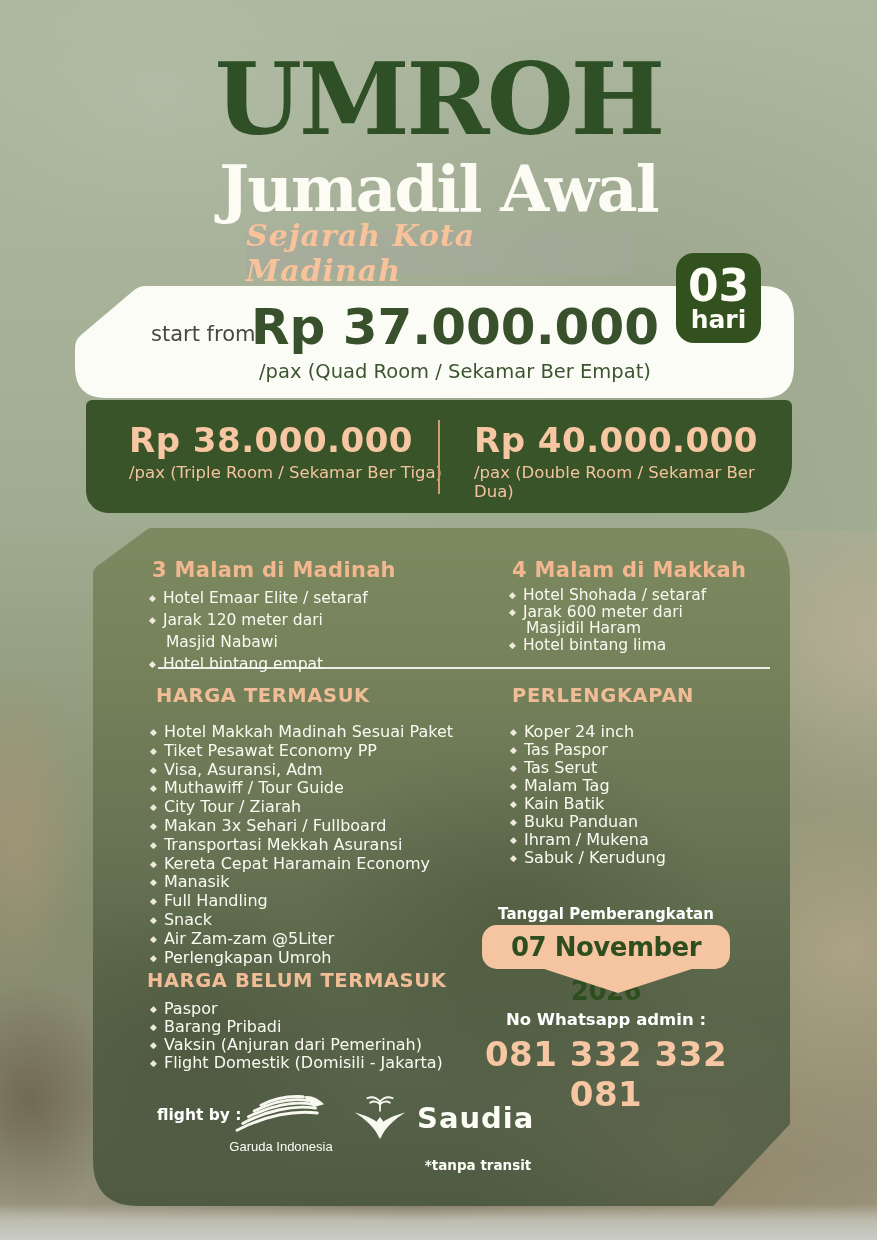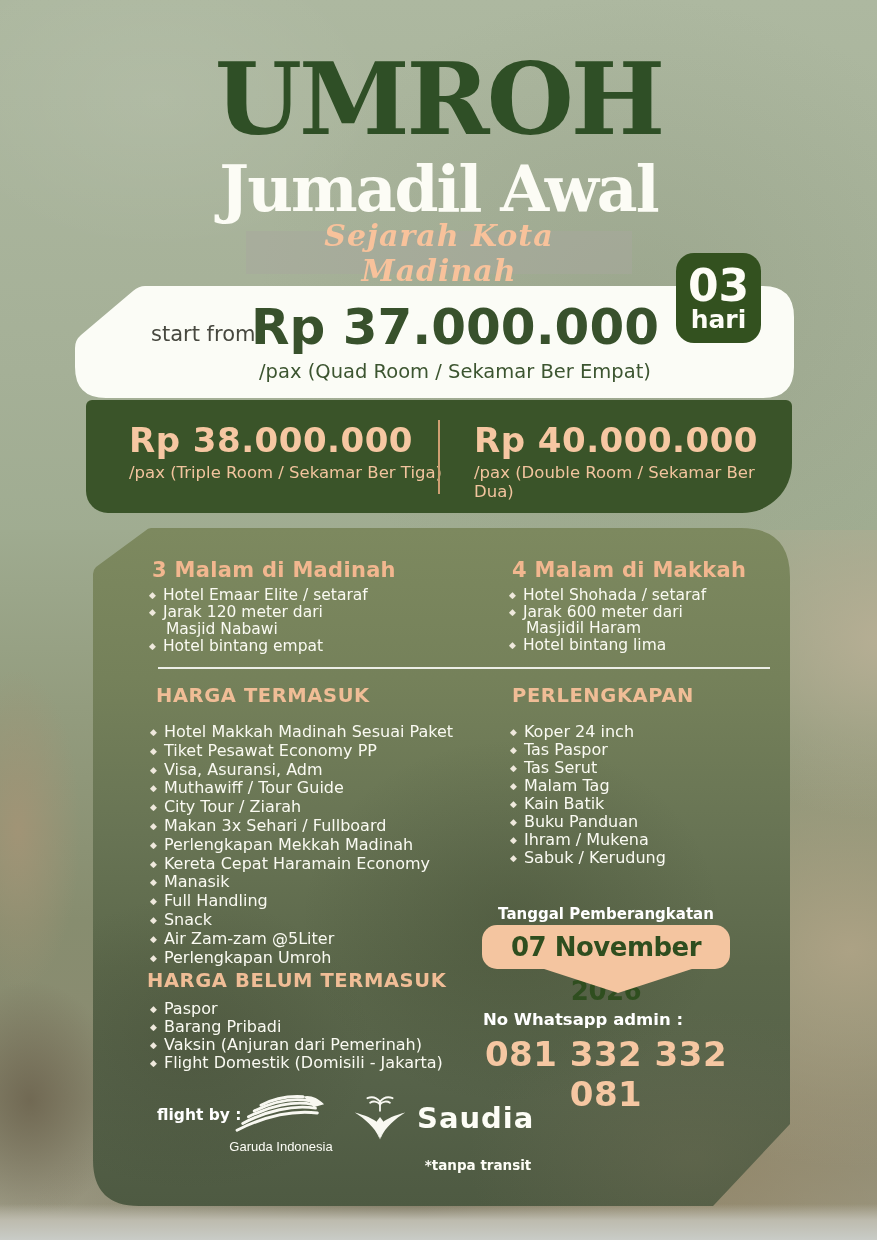--- a/index.html
+++ b/index.html
@@ -48,21 +48,20 @@
   }
   .tagline-band {
     position:absolute; left:246px; top:231px; width:386px; height:43px;
     background:rgba(168,168,158,0.5);
     display:flex; align-items:center; justify-content:center;
   }
   .tagline {
     font-family:"DejaVu Serif","Liberation Serif",serif;
     font-style:italic; font-weight:700; font-size:30px; letter-spacing:1px;
     color:#f8c29b;
-    text-align:center;
   }
   
   .card {
     position:absolute; left:75px; top:286px; width:719px; height:112px;
     background:#fbfcf6;
     clip-path:path('M70 0 H688 Q719 0 719 31 V81 Q719 112 688 112 H31 Q0 112 0 81 V62 Q0 54 6 49 L58 5 Q64 0 70 0 Z');
   }
   .card .start-from { position:absolute; left:76px; top:36px; font-size:21px; color:#47483f; }
   .card .hero-amount {
     position:absolute; left:170px; top:12px; width:420px; text-align:center;
@@ -107,42 +106,42 @@
   }
   .h-madinah      { left:59px;  top:30px; }
   .h-makkah       { left:419px; top:30px; }
   .h-included     { left:63px;  top:156px; }
   .h-perlengkapan { left:419px; top:156px; }
   .h-excluded     { left:54px;  top:441px; }
   .blist { position:absolute; list-style:none; font-size:16px; color:#fafaf2; }
   .blist li { white-space:nowrap; }
   .dm { font-size:9px; margin-right:7px; vertical-align:2px; color:#efe9dd; }
   .cont { padding-left:17px; }
-  .list-madinah  { left:56px;  top:59px;  line-height:17px; font-size:15.5px; }
+  .list-madinah  { left:56px;  top:59px;  line-height:22px; font-size:15.5px; }
   .list-makkah   { left:416px; top:59px;  line-height:16.5px; font-size:15.5px; }
   .list-included { left:57px;  top:195px; line-height:17.8px; }
   .list-equip    { left:417px; top:195px; line-height:18px; }
   .list-excluded { left:57px;  top:472px; line-height:18px; }
   .h-divider { position:absolute; left:65px; top:139px; width:612px; height:2px; background:rgba(250,250,245,0.9); }
   
   .dep-label {
     position:absolute; left:389px; top:377px; width:248px; text-align:center;
     font-size:15px; font-weight:600; color:#ffffff;
   }
   .date-pill {
     position:absolute; left:389px; top:397px; width:248px; height:44px;
     background:#f4c5a0; border-radius:15px; text-align:center;
   }
   .date-pill .date-text { font-size:26px; line-height:44px; font-weight:800; letter-spacing:-0.5px; color:#2f4e1f; }
   .pill-tail {
     position:absolute; left:445px; top:439px; width:160px; height:26px;
     background:#f4c5a0; clip-path:polygon(0 0,100% 0,50% 100%);
   }
   .wa-label {
-    position:absolute; left:366px; top:482px; width:248px; text-align:center;
+    position:absolute; left:389px; top:482px; width:248px; text-align:center;
     font-size:16.5px; font-weight:600; color:#ffffff;
   }
   .wa-number {
     position:absolute; left:354px; top:506px; width:318px; text-align:center;
     font-size:34px; font-weight:800; letter-spacing:0.5px; color:#f6c7a2;
   }
   
   .flight-label { position:absolute; left:64px; top:578px; font-size:15.5px; font-weight:700; color:#ffffff; }
   .garuda { position:absolute; left:130px; top:562px; width:116px; text-align:center; }
   .garuda-text { font-size:13px; color:#fdfdf6; margin-top:1px; white-space:nowrap;
@@ -211,21 +210,21 @@
     <div class="h-divider"></div>
 
     <h4 class="h-included">HARGA TERMASUK</h4>
     <ul class="blist list-included">
       <li><span class="dm">◆</span><span>Hotel Makkah Madinah Sesuai Paket</span></li>
       <li><span class="dm">◆</span><span>Tiket Pesawat Economy PP</span></li>
       <li><span class="dm">◆</span><span>Visa, Asuransi, Adm</span></li>
       <li><span class="dm">◆</span><span>Muthawiff / Tour Guide</span></li>
       <li><span class="dm">◆</span><span>City Tour / Ziarah</span></li>
       <li><span class="dm">◆</span><span>Makan 3x Sehari / Fullboard</span></li>
-      <li><span class="dm">◆</span><span>Perlengkapan Mekkah Madinah</span></li>
+      <li><span class="dm">◆</span><span>Transportasi Mekkah Asuransi</span></li>
       <li><span class="dm">◆</span><span>Kereta Cepat Haramain Economy</span></li>
       <li><span class="dm">◆</span><span>Manasik</span></li>
       <li><span class="dm">◆</span><span>Full Handling</span></li>
       <li><span class="dm">◆</span><span>Snack</span></li>
       <li><span class="dm">◆</span><span>Air Zam-zam @5Liter</span></li>
       <li><span class="dm">◆</span><span>Perlengkapan Umroh</span></li>
     </ul>
 
     <h4 class="h-perlengkapan">PERLENGKAPAN</h4>
     <ul class="blist list-equip">

